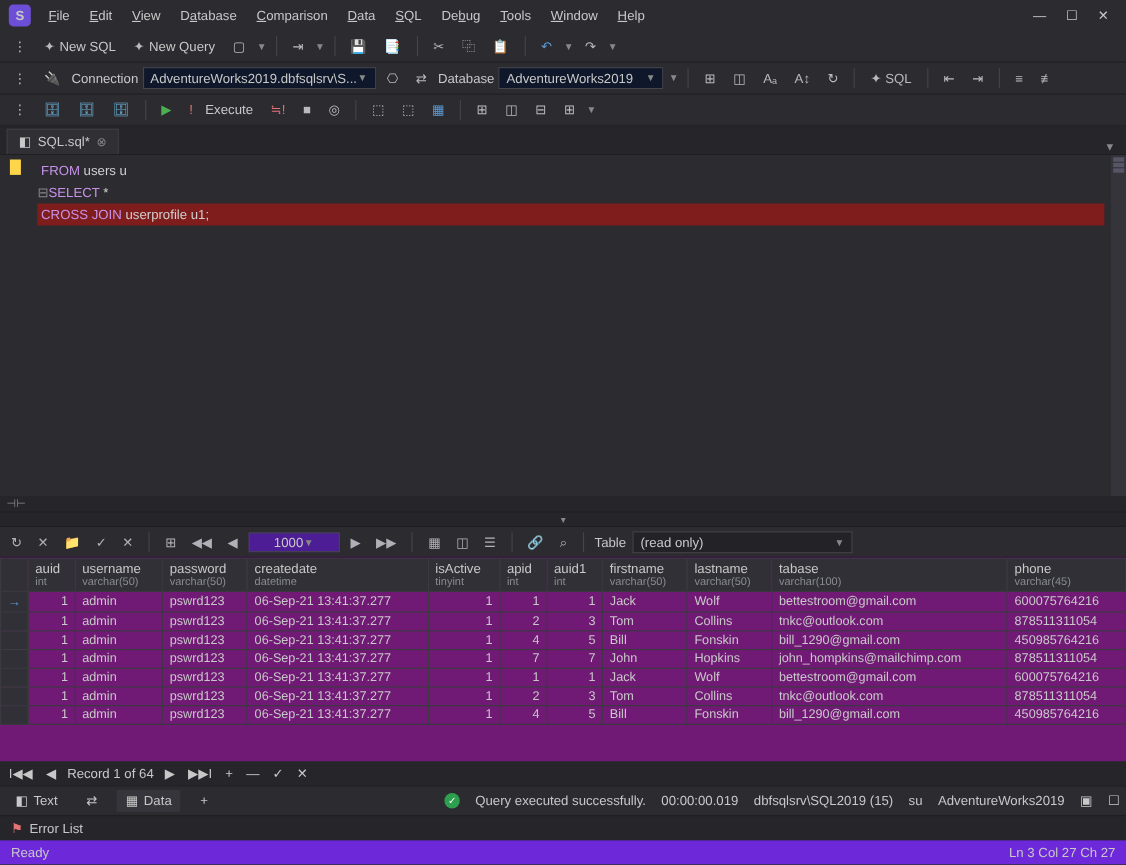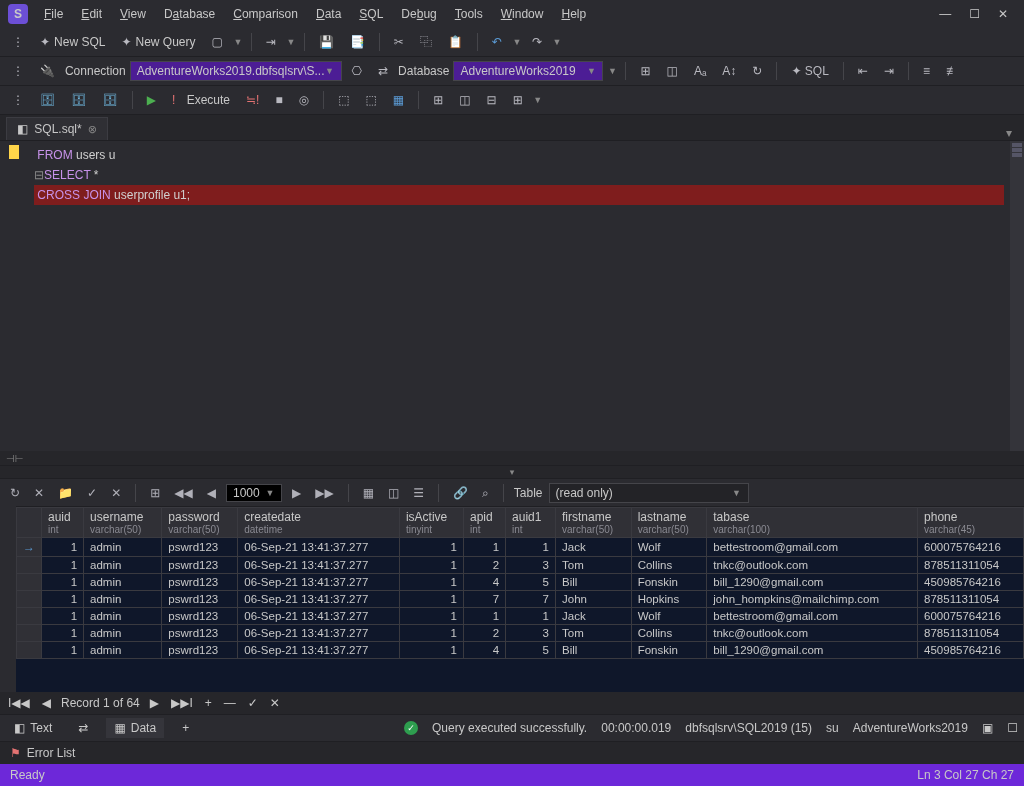--- a/index.html
+++ b/index.html
@@ -7,40 +7,40 @@
 .titlebar { height:28px; background:#2b2b30; display:flex; align-items:center; padding:0 4px; }
 .titlebar .logo { width:20px; height:20px; background:#6c4fd6; border-radius:4px; display:flex; align-items:center; justify-content:center; color:#fff; font-weight:bold; margin:0 8px 0 4px; }
 .menubar { display:flex; gap:2px; }
 .menubar span { padding:4px 8px; cursor:pointer; }
 .menubar span u { text-decoration:underline; }
 .winbtns { margin-left:auto; display:flex; gap:18px; padding-right:12px; font-size:14px; }
 .toolbar-row { height:30px; display:flex; align-items:center; gap:4px; padding:0 6px; border-bottom:1px solid #1f1f23; }
 .tb-btn { padding:3px 6px; display:flex; align-items:center; gap:4px; cursor:pointer; color:#b9b9c0; }
 .tb-sep { width:1px; height:18px; background:#45454a; margin:0 4px; }
 .drop { width:10px; text-align:center; color:#888; font-size:9px; }
-.conn-combo { background:#4c1d95; border:1px solid #45454a; padding:2px 6px; min-width:170px; display:inline-flex; align-items:center; justify-content:space-between; }
+.conn-combo { background:#0f172a; border:1px solid #45454a; padding:2px 6px; min-width:170px; display:inline-flex; align-items:center; justify-content:space-between; }
 .tab-strip { height:26px; display:flex; align-items:flex-end; padding:2px 6px 0 6px; background:#26262a; border-bottom:1px solid #1f1f23; }
 .tab { background:#2f2f34; padding:4px 10px; display:flex; align-items:center; gap:6px; border-top:1px solid #3c3c42; border-left:1px solid #3c3c42; border-right:1px solid #3c3c42; }
 .tab .close { color:#888; font-size:11px; }
 .editor-wrap { flex:0 0 auto; height:310px; display:flex; background:#2b2b30; position:relative; }
 .gutter { width:28px; background:#2b2b30; border-right:0; display:flex; flex-direction:column; align-items:center; padding-top:4px; gap:2px; }
 .gutter .mark { width:10px; height:14px; background:#ffd54a; }
 .code { flex:1; padding:4px 6px; font-family:Consolas,Menlo,monospace; font-size:14px; line-height:20px; }
 .code .kw { color:#c792ea; }
 .code .kw2 { color:#c792ea; }
 .code .ident { color:#d0d0d0; }
 .code-line { white-space:pre; }
 .code-line.hl { background:#7f1d1d; }
 .mid-split { height:14px; background:#26262a; display:flex; align-items:center; justify-content:center; color:#888; font-size:9px; border-top:1px solid #1f1f23; border-bottom:1px solid #1f1f23; }
 .mid-split::before,.mid-split::after { content:""; flex:1; height:1px; }
 .results-tools { height:28px; display:flex; align-items:center; gap:6px; padding:0 6px; background:#2b2b30; }
 .results-tools .sm { padding:2px 4px; color:#b0b0b8; cursor:pointer; }
-.pager-combo { background:#000000; border:1px solid #45454a; padding:1px 6px; min-width:56px; display:inline-flex; align-items:center; justify-content:space-between; }
+.pager-combo { background:#4c1d95; border:1px solid #45454a; padding:1px 22px; min-width:56px; display:inline-flex; align-items:center; justify-content:space-between; }
 .readonly-combo { background:#232327; border:1px solid #45454a; padding:2px 6px; min-width:200px; display:inline-flex; align-items:center; justify-content:space-between; }
-.grid { height:190px; overflow:hidden; background:#0f172a; border-top:1px solid #1f1f23; position:relative;margin-left:16px; }
+.grid { height:190px; overflow:hidden; background:#701a75; border-top:1px solid #1f1f23; position:relative; }
 table { border-collapse:collapse; width:100%; }
 th,td { border:1px solid #3a3a40; padding:2px 6px; text-align:left; font-size:11.5px; white-space:nowrap; }
 th { background:#303036; font-weight:normal; vertical-align:top; }
 th .type { display:block; color:#8a8a92; font-size:10px; }
 td { color:#c8c8c8; }
 td.num { text-align:right; }
 .rowhead { width:18px; background:#303036; border:1px solid #3a3a40; }
 .grid-footer { height:22px; display:flex; align-items:center; gap:8px; padding:0 6px; background:#26262a; font-size:11px; color:#b0b0b8; }
 .grid-footer .navbtn { cursor:pointer; padding:0 2px; }
 .bottom-tabs { height:28px; display:flex; align-items:center; padding:0 6px; background:#2b2b30; border-top:1px solid #1f1f23; gap:10px; }

